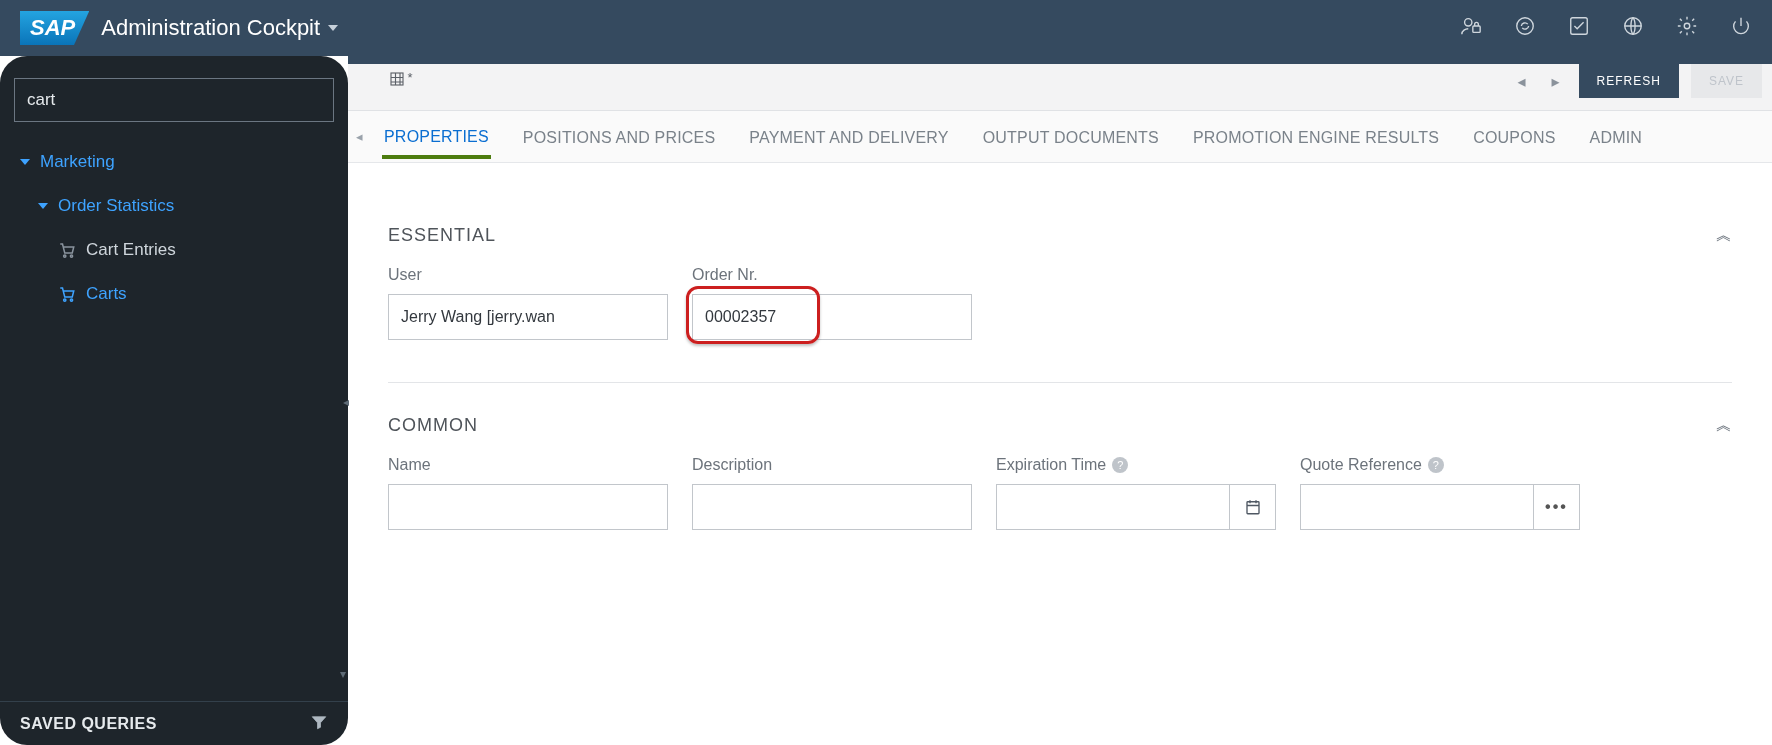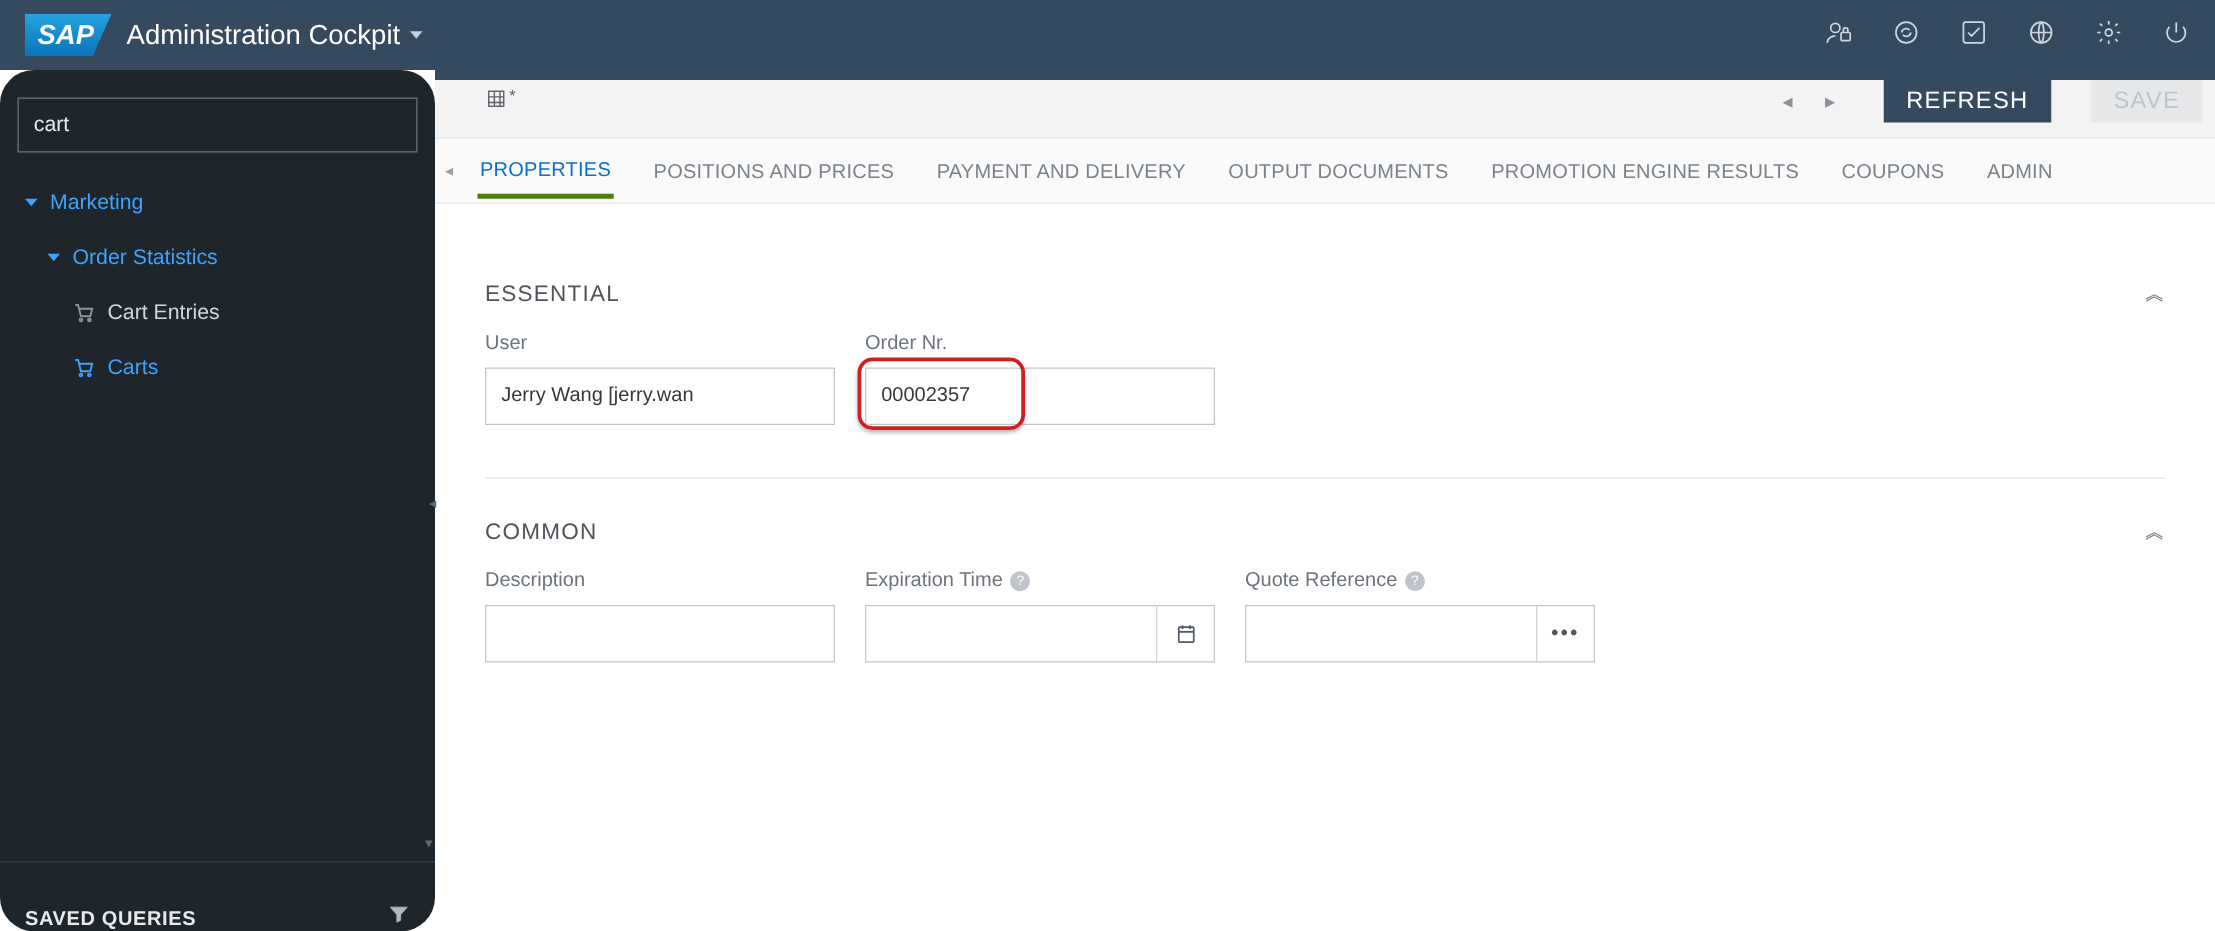--- a/index.html
+++ b/index.html
@@ -34,22 +34,22 @@
   .tree { flex: 1; }
   .tree-row { display: flex; align-items: center; font-size: 17px; height: 44px; cursor: pointer; }
   .tree-row.lvl0 { padding-left: 20px; color: #3ea3ff; }
   .tree-row.lvl1 { padding-left: 38px; color: #3ea3ff; }
   .tree-row.lvl2 { padding-left: 58px; color: #3ea3ff; }
   .tree-row.lvl2.muted { color: #cfd6dc; }
   .tree .disclosure { width:0;height:0;border-left:5px solid transparent;border-right:5px solid transparent;border-top:6px solid currentColor;margin-right:10px; }
   .tree .cart-icon { width:18px;height:18px;margin-right:10px; }
   .tree .cart-icon svg { display:block; }
   .saved-queries {
-    display: flex; align-items: flex-end; justify-content: space-between;
-    height: 56px; border-top: 1px solid #33404b; padding: 0 20px;
+    display: flex; align-items: center; justify-content: space-between;
+    height: 44px; border-top: 1px solid #33404b; padding: 0 20px;
     font-size: 16px; font-weight: 700; color: #e6eaed; letter-spacing: .5px;
   }
   .filter-icon svg { width:18px;height:18px;stroke:#aeb8c1;fill:#aeb8c1; }
   .sidebar .splitter-arrow { color:#5e6b76; font-size:12px; position:absolute; right:-1px; top:calc(50% - 6px); }
   .sidebar .splitter-arrow2{ color:#5e6b76; font-size:12px; position:absolute; right:2px; bottom:64px; }
 
   
   .main { flex:1; display:flex; flex-direction:column; }
   .thin-bar { height:8px; background:#354a5f; }
   .content-header {
@@ -61,21 +61,21 @@
   .header-icons svg { width:14px;height:14px;stroke:#9aa2ab;fill:#9aa2ab; }
 
   .toolbar {
     display:flex; align-items:center; justify-content:space-between;
     padding: 0 10px 12px 40px; border-bottom:1px solid #e0e2e5; background:#f3f3f4;
   }
   .toolbar-left svg { width:18px;height:18px; stroke:#5c6168; fill:none; }
   .tool-asterisk { font-size:13px; color:#5c6168; vertical-align:super; margin-left:-3px;}
   .toolbar-right { display:flex; align-items:center; gap:12px; }
   .nav-arrow { width:22px;height:22px;display:flex;align-items:center;justify-content:center;color:#8a929b;cursor:pointer;font-size:16px; }
-  .btn { height:34px; padding:0 18px; font-size:19px; letter-spacing:1px; border:none; cursor:pointer;margin-left:20px; }
+  .btn { height:34px; padding:0 18px; font-size:12px; letter-spacing:1px; border:none; cursor:pointer; }
   .btn-refresh { background:#354a5f; color:#fff; }
   .btn-save { background:#e7e8ea; color:#bfc4cb; cursor:default; }
 
   .tabs {
     display:flex; align-items:center; gap:30px; padding: 0 0 0 34px; height:52px;
     border-bottom:1px solid #e5e7ea; background:#fafafa; font-size:16px; color:#7a828a;
     position:relative;
   }
   .tabs .tab-scroll-left { position:absolute; left:8px; color:#9aa2ab; font-size:13px; cursor:pointer; }
   .tab { padding:14px 2px 12px 2px; cursor:pointer; white-space:nowrap; letter-spacing:.2px; }
@@ -264,20 +264,26 @@
         </div>
       </div>
 
       <div class="section-divider"></div>
 
       <div class="section-head">
         <h3>COMMON</h3>
         <span class="collapse-icon">︽</span>
       </div>
       <div class="fields-row">
+        <div class="field">
+          <label>Name</label>
+          <div class="input w280">
+            <span></span>
+          </div>
+        </div>
         <div class="field">
           <label>Description</label>
           <div class="input w280">
             <span></span>
           </div>
         </div>
         <div class="field">
           <label>
             <span>Expiration Time</span>
             <span class="help">?</span>

